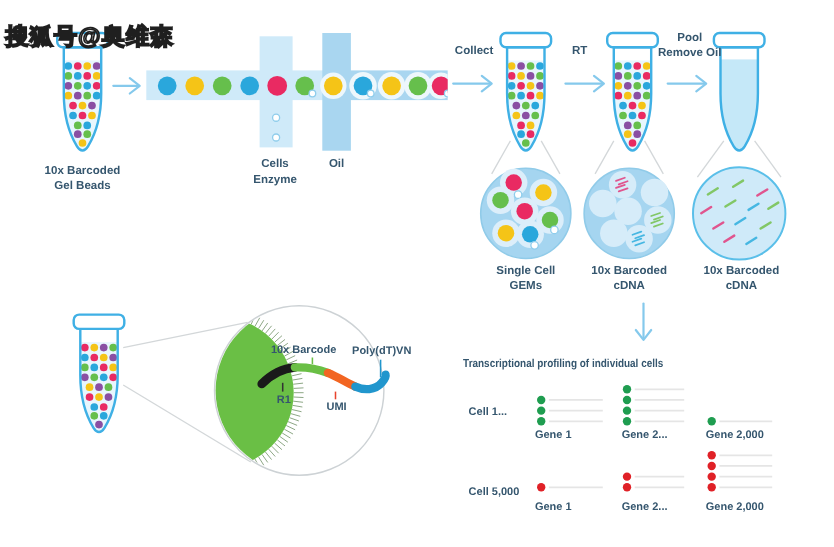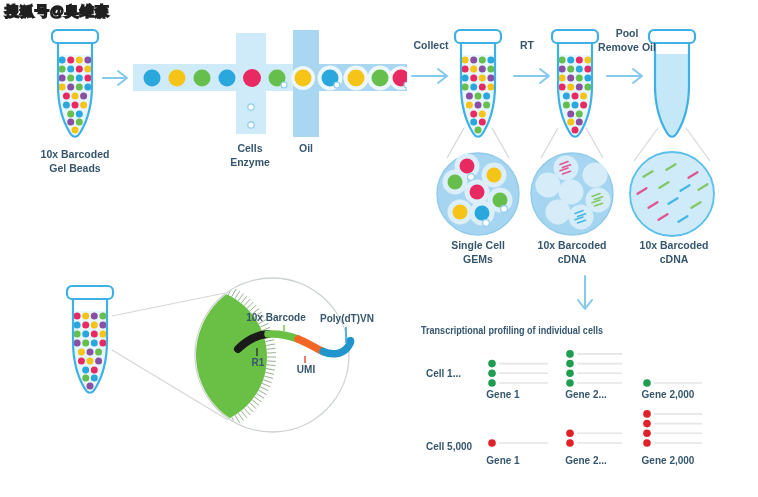--- a/index.html
+++ b/index.html
@@ -1,18 +1,18 @@
 <!DOCTYPE html>
 <html><head>
 <meta charset="utf-8">
 <style>
   html,body{margin:0;padding:0;background:#fff;}
   .stage{position:relative;width:758px;height:497px;background:#fff;overflow:hidden;
          font-family:"Liberation Sans", sans-serif;}
-  .watermark{position:absolute;top:3px;left:5px;font-size:14px;font-weight:800;
+  .watermark{position:absolute;top:19px;left:5px;font-size:21px;font-weight:800;
              letter-spacing:1px;color:#f8f8f8;-webkit-text-stroke:1.5px #1f1f1f;
              text-shadow:0 0 1px #222;z-index:5;}
   svg{position:absolute;top:0;left:0;}
   text{font-family:"Liberation Sans", sans-serif;fill:#35566e;font-weight:bold;}
   .lbl{font-size:10.5px;}
   .lbl-s{font-size:10px;}
   .ttl{font-size:10.5px;}
   .tube-outline{fill:none;stroke:#3fb0e5;stroke-width:2.2;}
   .tube-fillwhite{fill:#ffffff;stroke:none;}
   .cap{fill:#ffffff;stroke:#3fb0e5;stroke-width:2.2;}

